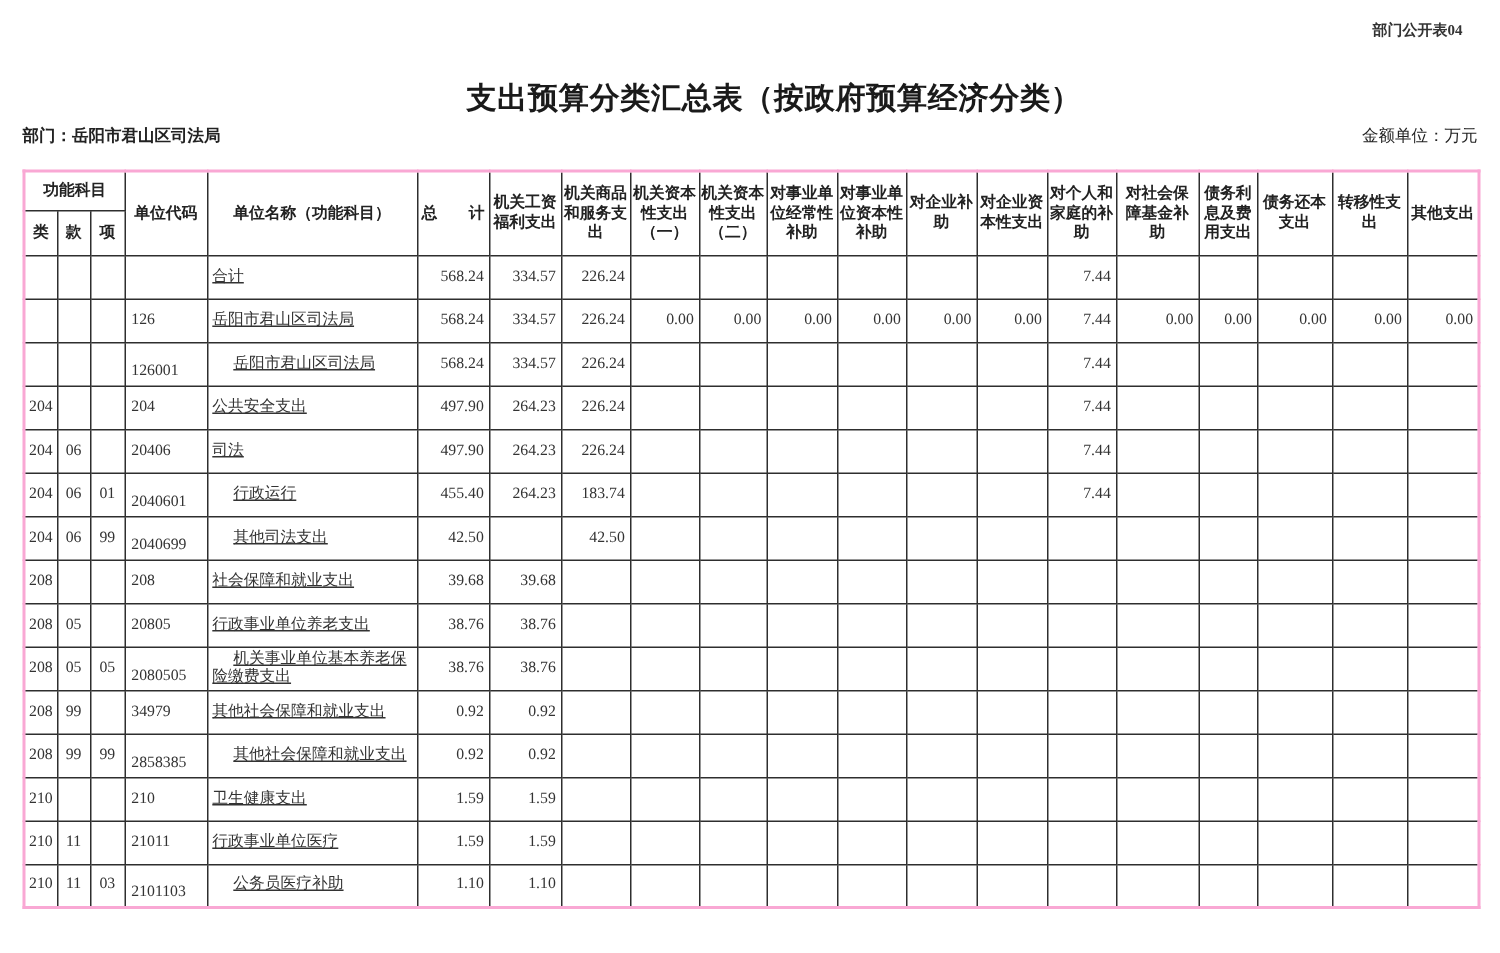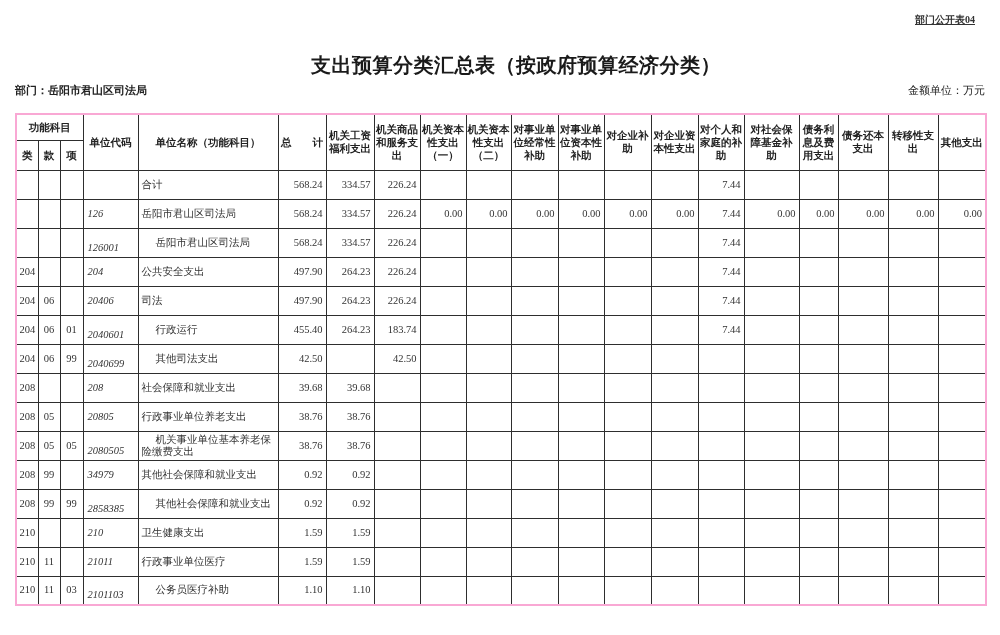--- a/index.html
+++ b/index.html
@@ -18,21 +18,20 @@
     height: 635px;
     background: #ffffff;
   }
   .doc-label {
     position: absolute;
     top: 13px;
     right: 25px;
     font-size: 10px;
     font-weight: bold;
     color: #333333;
-    text-decoration: underline;
   }
   .title {
     position: absolute;
     top: 36px;
     left: 0;
     width: 100%;
     margin: 16px;
     text-align: center;
     font-size: 20px;
     font-weight: bold;
@@ -76,23 +75,23 @@
   }
   thead tr.h1 { height: 26px; }
   thead tr.h2 { height: 30px; }
   tbody tr { height: 29px; }
   tbody td {
     font-size: 10.5px;
     line-height: 12px;
     color: #333333;
   }
   td.func { text-align: center; padding: 0 1px; }
-  td.code { text-align: left; padding: 0 2px 0 4px; font-style: italic; }
+  td.code { text-align: left; padding: 0 2px 0 4px; }
   td.code.low { vertical-align: bottom; padding-bottom: 3px; }
-  td.name { text-align: left; padding: 0 3px; }
+  td.name { text-align: left; padding: 0 3px; text-decoration: underline; }
   td.name.indent { text-indent: 14px; }
   td.num { text-align: right; padding: 0 3px 0 1px; }
 </style>
 </head>
 <body>
 
 <div class="page">
   <div class="doc-label">部门公开表04</div>
   <h1 class="title">支出预算分类汇总表（按政府预算经济分类）</h1>
   <div class="meta-row">

